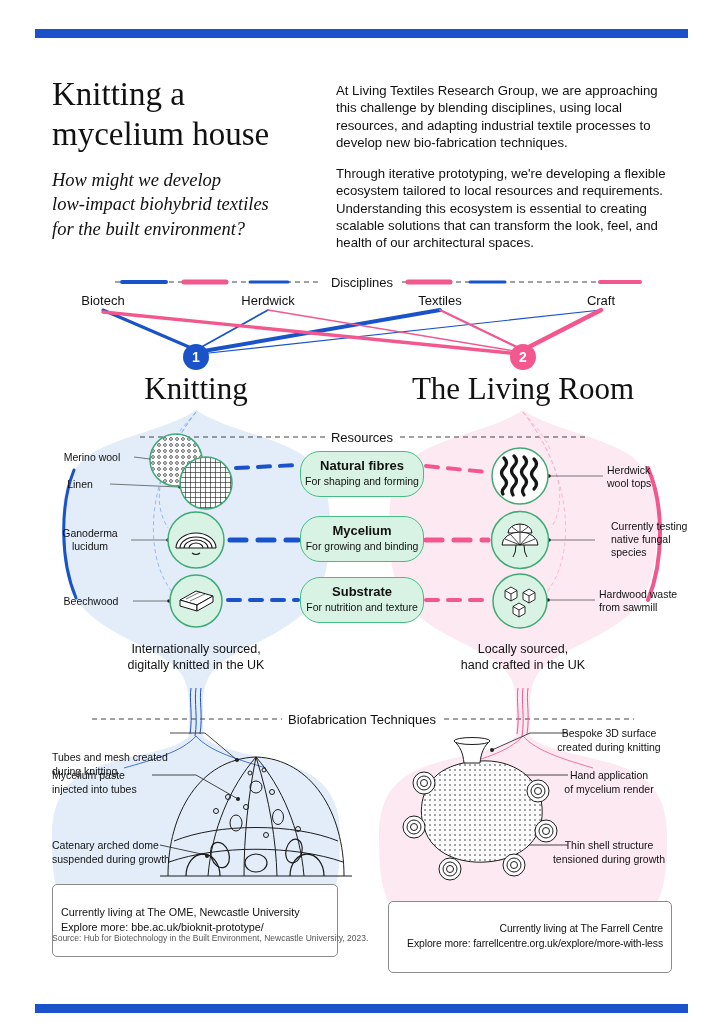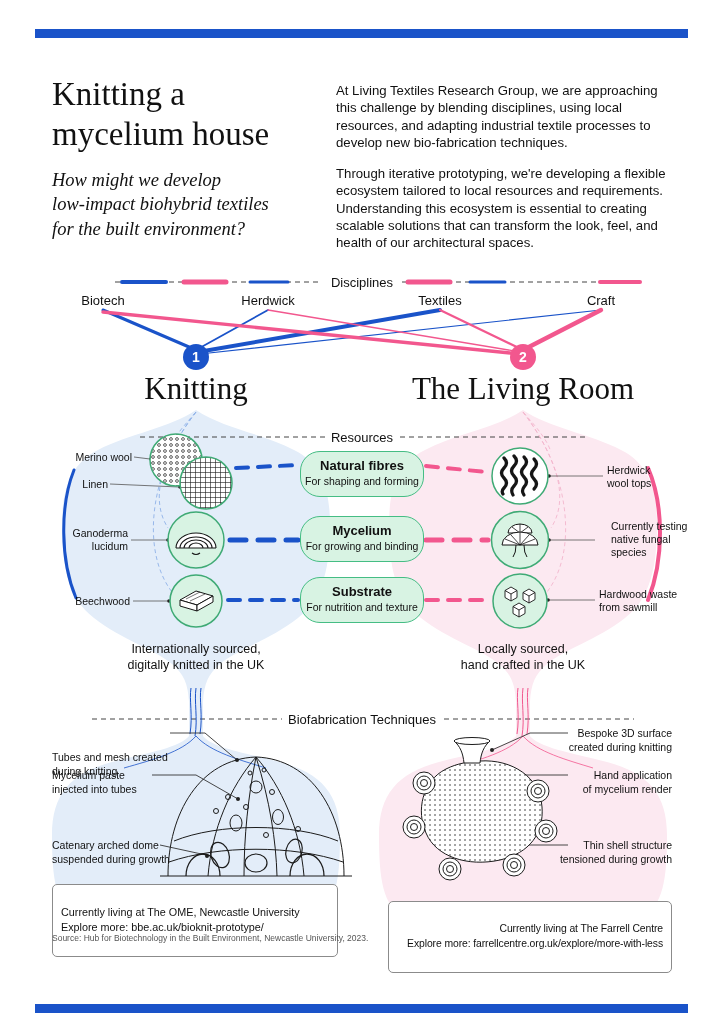--- a/index.html
+++ b/index.html
@@ -41,21 +41,21 @@
   .rbox{position:absolute;left:300px;width:124px;height:46px;background:var(--gfill);
         border:1.4px solid var(--gline);border-radius:20px;text-align:center;z-index:1;
         box-sizing:border-box;}
   .rbox-title{font-size:13px;font-weight:bold;margin-top:6px;}
   .rbox-sub{font-size:10.5px;margin-top:2px;}
 
   .mat-label{position:absolute;font-size:10.5px;line-height:1.25;white-space:pre-line;z-index:2;}
   .sourcing{position:absolute;top:641px;width:184px;text-align:center;font-size:12.5px;
             line-height:1.3;white-space:pre-line;z-index:2;}
   .anno{position:absolute;font-size:10.5px;line-height:1.3;white-space:pre-line;z-index:2;}
-  .ra{text-align:right;}
+  .ra{text-align:center;}
 
   .fbox{position:absolute;top:884px;background:#fff;border:1px solid #8b8b8b;border-radius:5px;
         padding:20px 8px;font-size:10.8px;line-height:1.42;z-index:2;box-sizing:border-box;}
   .fbox div{white-space:nowrap;}
   .fbox-right{text-align:right;font-size:10.4px;letter-spacing:-0.1px;margin-top:17px;}
 
   .source{position:absolute;left:52px;top:933px;font-size:8.5px;color:#555;z-index:2;}
   svg{display:block;}
 </style>
 </head>

